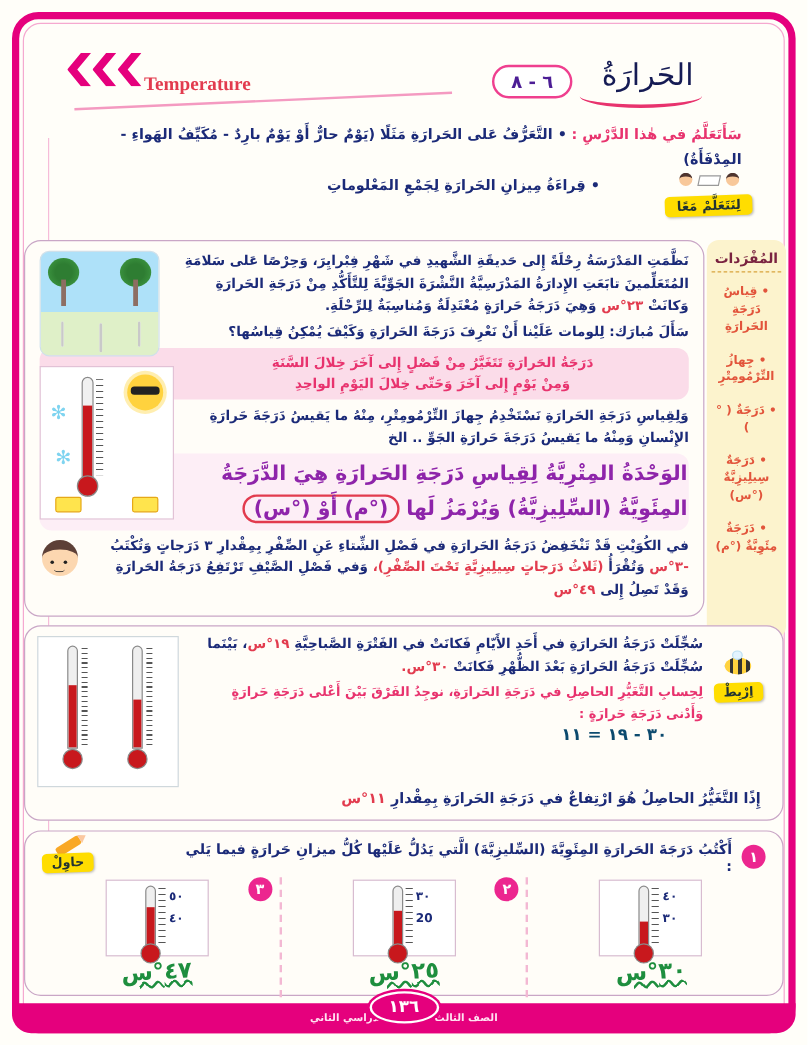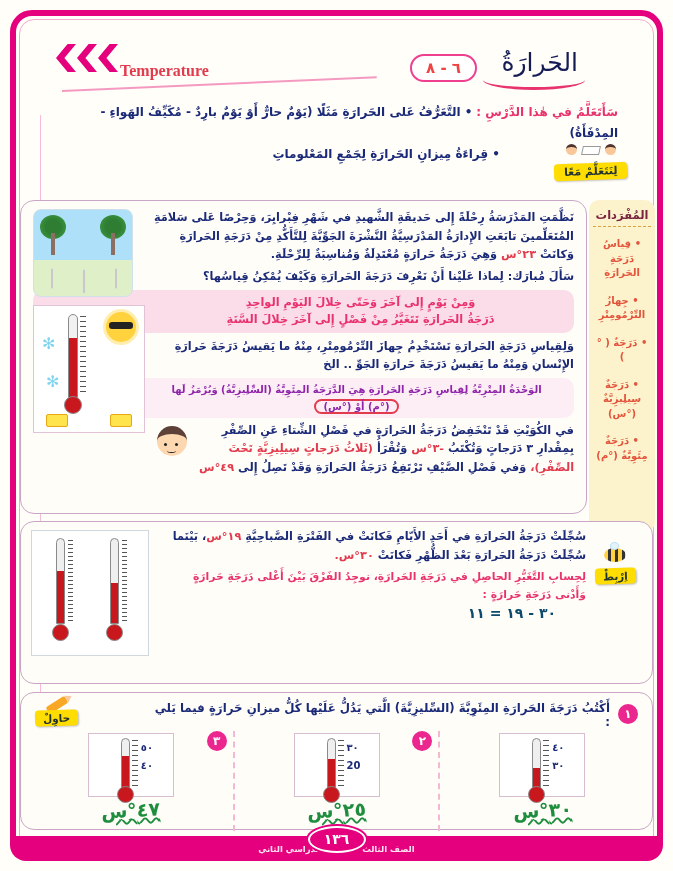--- a/index.html
+++ b/index.html
@@ -19,21 +19,21 @@
 
   
   .chevrons { position:absolute; left:56px; top:44px; }
   .chev { display:inline-block; width:20px; height:28px; background:#e5007d; margin-right:1px;
           clip-path:polygon(100% 0,58% 0,0 50%,58% 100%,100% 100%,42% 50%); }
   .title-en { position:absolute; left:120px; top:62px; color:#e23b4e; font-weight:bold; font-size:16px;
               font-family:"Liberation Serif", serif; }
   .header-line { position:absolute; left:62px; top:90px; width:315px; height:2px; background:#f49ac1;
                  transform:rotate(-2.5deg); transform-origin:left center; }
   .lesson-badge { position:absolute; right:196px; top:54px; border:2px solid #ef3f8f; border-radius:15px;
-                  padding:3px 14px; color:#ef4444; font-weight:bold; font-size:15px; background:#fff; }
+                  padding:3px 14px; color:#4c1d95; font-weight:bold; font-size:15px; background:#fff; }
   .title-ar { position:absolute; right:95px; top:48px; color:#151b54; font-weight:normal; font-size:25px; }
   .title-swoosh { position:absolute; right:88px; top:80px; width:102px; height:10px;
                   border-bottom:3px solid #e8336e; border-radius:0 0 50% 50% / 0 0 100% 100%; }
 
   .rtl { direction:rtl; text-align:right; }
 
   
   .objectives { position:absolute; right:55px; left:55px; top:102px; font-size:12px; line-height:1.75; }
   .obj-label { color:#e8336e; font-weight:bold; }
   .obj-item { color:#1b2a78; font-weight:bold; }
@@ -84,22 +84,22 @@
   .w-bulb { position:absolute; left:30px; top:90px; width:18px; height:18px; background:#c8181d; border:1px solid #8a8a8a; border-radius:50%; }
   .w-ticks { position:absolute; left:46px; top:10px; width:6px; height:80px;
              background:repeating-linear-gradient(to bottom,#555 0,#555 1px,transparent 1px,transparent 5px); }
   .flake { position:absolute; color:#7fd4f0; font-size:16px; font-weight:bold; }
   .flake.f1 { left:8px; top:28px; } .flake.f2 { left:12px; top:66px; }
   .tag { position:absolute; bottom:5px; width:22px; height:13px; background:#ffe44d; border:1px solid #e6a817; border-radius:2px; }
   .tag.t1 { left:12px; } .tag.t2 { right:12px; }
 
   .pink-box { background:#fbdce9; border-radius:10px; color:#e8336e; text-align:center; font-weight:bold;
               font-size:11.3px; line-height:1.55; padding:4px 8px; margin:3px 0 5px; }
-  .purple-box { background:#fdeef6; border-radius:10px; padding:3px 16px; margin:2px 0 4px; text-align:center;
-                font-size:10px; line-height:1.7; }
+  .purple-box { background:#fdeef6; border-radius:10px; padding:3px 1px; margin:2px 0 4px; text-align:right;
+                font-size:17px; line-height:1.7; }
   .purple { color:#8e24aa; font-weight:bold; }
   .circled { color:#8e24aa; font-weight:bold; border:2px solid #e23b4e; border-radius:14px; padding:0 7px; white-space:nowrap; }
 
   .boy-face { float:left; width:30px; height:30px; background:#fcd7b0; border-radius:50%; border-top:8px solid #5d4037;
               position:relative; margin:4px 8px 2px 2px; }
   .bf-eye { position:absolute; width:3px; height:3px; background:#222; border-radius:50%; top:9px; }
   .bf-eye.e1 { left:7px; } .bf-eye.e2 { left:18px; }
   .bf-smile { position:absolute; left:10px; top:14px; width:9px; height:5px; border-bottom:1.5px solid #222; border-radius:0 0 50% 50%; }
 
   
@@ -201,40 +201,40 @@
       <span class="palm p1"></span>
       <span class="palm p2"></span>
       <span class="kid k1"><span class="head"></span><span class="body"></span></span>
       <span class="kid k2"><span class="head"></span><span class="body"></span></span>
       <span class="kid k3"><span class="head"></span><span class="body"></span></span>
     </div>
 
     <p class="para">
       <span>نَظَّمَتِ المَدْرَسَةُ رِحْلَةً إِلى حَديقَةِ الشَّهيدِ في شَهْرِ فِبْرايِرَ، وَحِرْصًا عَلى سَلامَةِ المُتَعَلِّمينَ تابَعَتِ الإِدارَةُ المَدْرَسِيَّةُ النَّشْرَةَ الجَوِّيَّةَ لِلتَّأَكُّدِ مِنْ دَرَجَةِ الحَرارَةِ وَكانَتْ </span><span class="red">٢٣°س</span><span> وَهِيَ دَرَجَةُ حَرارَةٍ مُعْتَدِلَةٌ وَمُناسِبَةٌ لِلرِّحْلَةِ.</span>
     </p>
-    <p class="para">سَأَلَ مُبارَك: لِماذا عَلَيْنا أَنْ نَعْرِفَ دَرَجَةَ الحَرارَةِ وَكَيْفَ يُمْكِنُ قِياسُها؟</p>
+    <p class="para">سَأَلَ مُبارَك: لِلومات عَلَيْنا أَنْ نَعْرِفَ دَرَجَةَ الحَرارَةِ وَكَيْفَ يُمْكِنُ قِياسُها؟</p>
 
     <div class="img-weather">
       <span class="sun">
           <span class="shades"></span>
         </span>
       <span class="w-tube">
           <span class="w-merc"></span>
         </span>
       <span class="w-bulb"></span>
       <span class="w-ticks"></span>
       <span class="flake f1">✻</span>
       <span class="flake f2">✻</span>
       <span class="tag t1"></span>
       <span class="tag t2"></span>
     </div>
 
     <div class="pink-box">
+      <div>دَرَجَةُ الحَرارَةِ تَتَغَيَّرُ مِنْ فَصْلٍ إِلى آخَرَ خِلالَ السَّنَةِ</div>
       <div>وَمِنْ يَوْمٍ إِلى آخَرَ وَحَتّى خِلالَ اليَوْمِ الواحِدِ</div>
-      <div>دَرَجَةُ الحَرارَةِ تَتَغَيَّرُ مِنْ فَصْلٍ إِلى آخَرَ خِلالَ السَّنَةِ</div>
     </div>
 
     <p class="para">وَلِقِياسِ دَرَجَةِ الحَرارَةِ نَسْتَخْدِمُ جِهازَ التِّرْمُومِتْرِ، مِنْهُ ما يَقيسُ دَرَجَةَ حَرارَةِ الإِنْسانِ وَمِنْهُ ما يَقيسُ دَرَجَةَ حَرارَةِ الجَوِّ .. الخ</p>
 
     <div class="purple-box">
       <span class="purple">الوَحْدَةُ المِتْرِيَّةُ لِقِياسِ دَرَجَةِ الحَرارَةِ هِيَ الدَّرَجَةُ المِئَوِيَّةُ (السِّلِيزِيَّةُ) وَيُرْمَزُ لَها </span><span class="circled">(°م) أَوْ (°س)</span>
     </div>
 
     <p class="para">
       <span class="boy-face">
@@ -272,20 +272,23 @@
     </div>
 
     <div class="connect-text rtl">
       <p class="para">
         <span>سُجِّلَتْ دَرَجَةُ الحَرارَةِ في أَحَدِ الأَيّامِ فَكانَتْ في الفَتْرَةِ الصَّباحِيَّةِ </span><span class="red">١٩°س</span><span>، بَيْنَما سُجِّلَتْ دَرَجَةُ الحَرارَةِ بَعْدَ الظُّهْرِ فَكانَتْ </span><span class="red">٣٠°س.</span>
       </p>
       <p class="hint">لِحِسابِ التَّغَيُّرِ الحاصِلِ في دَرَجَةِ الحَرارَةِ، نوجِدُ الفَرْقَ بَيْنَ أَعْلى دَرَجَةِ حَرارَةٍ وَأَدْنى دَرَجَةِ حَرارَةٍ :</p>
       <p class="equation" dir="rtl">٣٠ - ١٩ = ١١</p>
     </div>
 
+    <p class="conclusion rtl">
+      <span>إِذًا التَّغَيُّرُ الحاصِلُ هُوَ ارْتِفاعٌ في دَرَجَةِ الحَرارَةِ بِمِقْدارِ </span><span class="red">١١°س</span>
+    </p>
   </section>
 
   <section class="try-box">
     <div class="try-title">
       <div class="try-stamp">
         <div class="pencil"></div>
         <div class="ribbon small">حاوِلْ</div>
       </div>
       <span class="num-circle q1">١</span>
       <div class="try-instruction rtl">أَكْتُبُ دَرَجَةَ الحَرارَةِ المِئَوِيَّةَ (السِّليزِيَّةَ) الَّتي يَدُلُّ عَلَيْها كُلُّ ميزانِ حَرارَةٍ فيما يَلي :</div>

